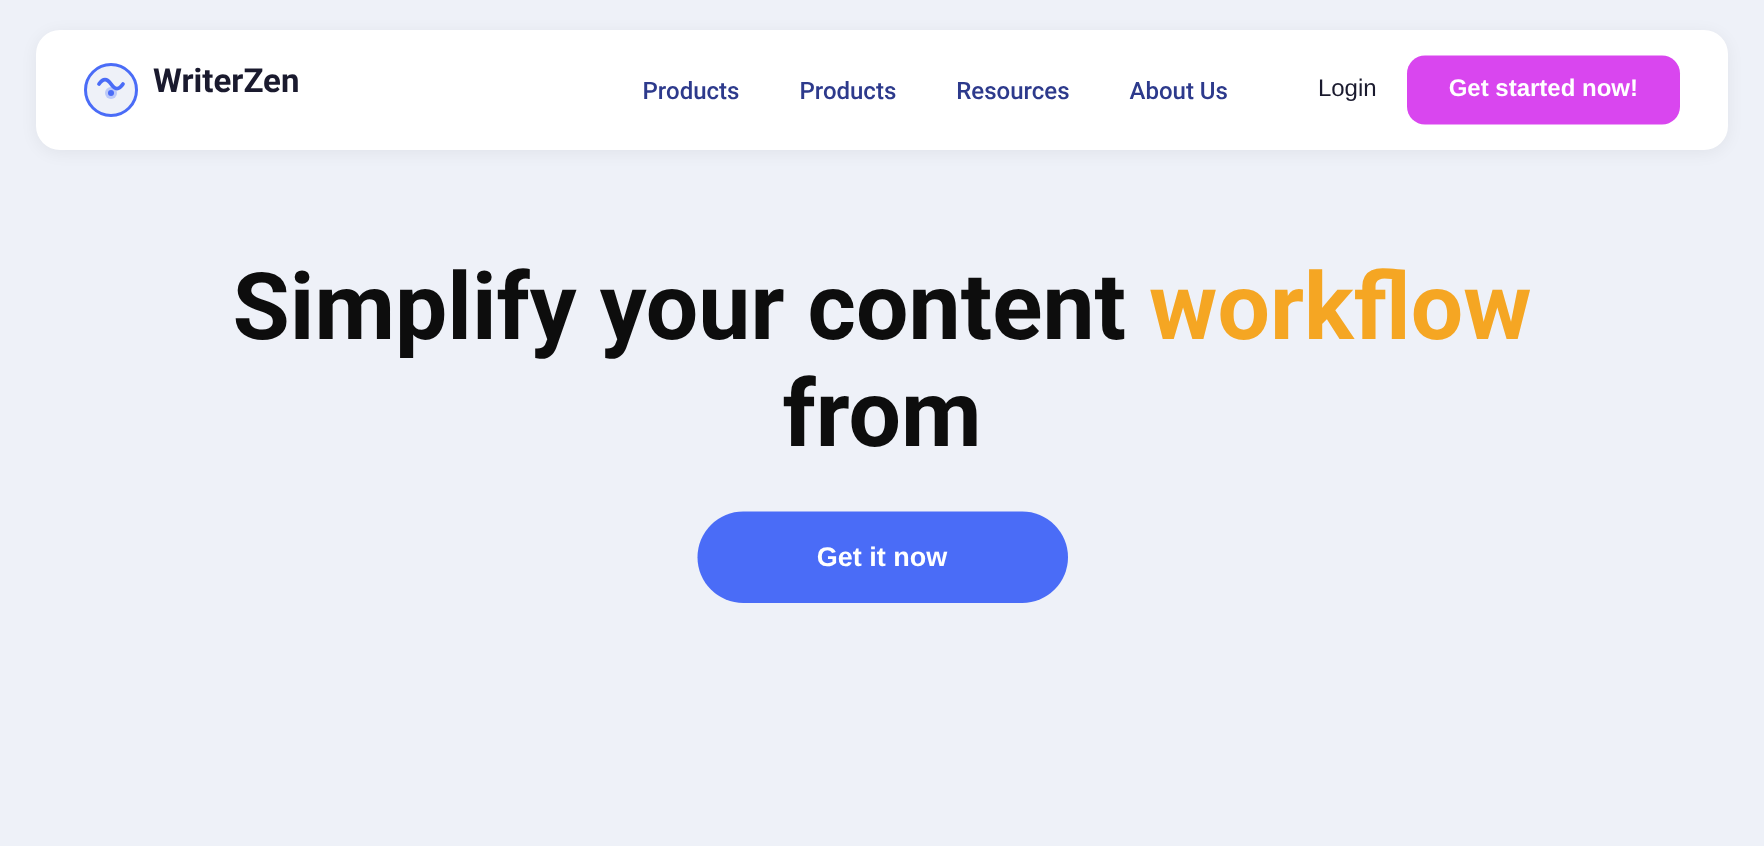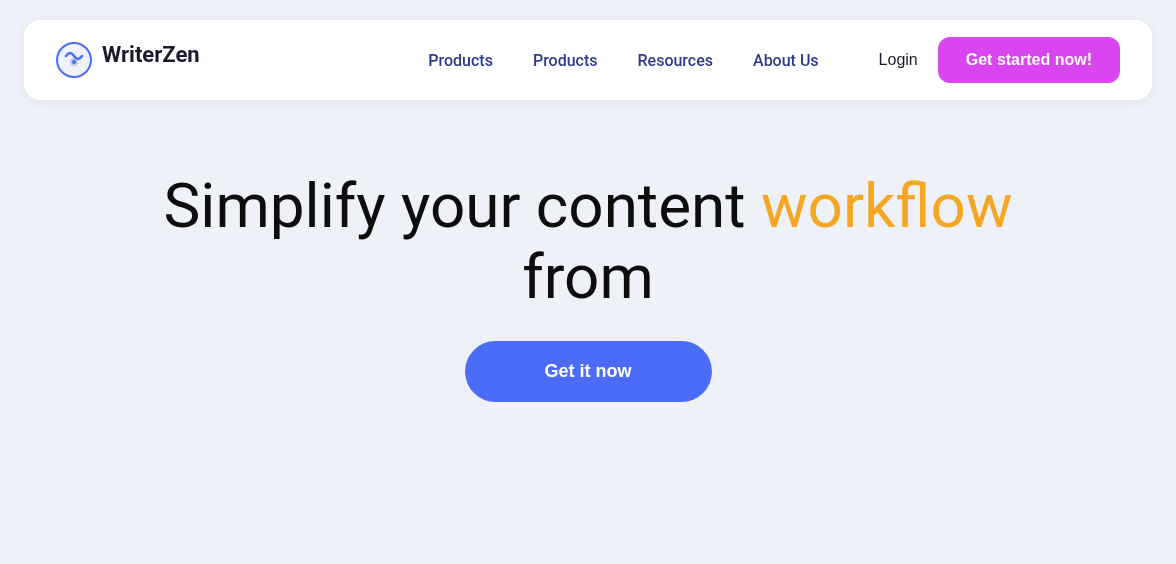--- a/index.html
+++ b/index.html
@@ -85,21 +85,21 @@
     }
 
     
     .hero {
       text-align: center;
       padding: 50px 100px 40px;
     }
 
     .hero-title {
       font-size: 62px;
-      font-weight: 400;
+      font-weight: 700;
       color: #0d0d0d;
       line-height: 1.15;
       margin-bottom: 28px;
     }
 
     .hero-title .highlight {
       color: #f5a623;
     }
 
     .hero-subtitle {

